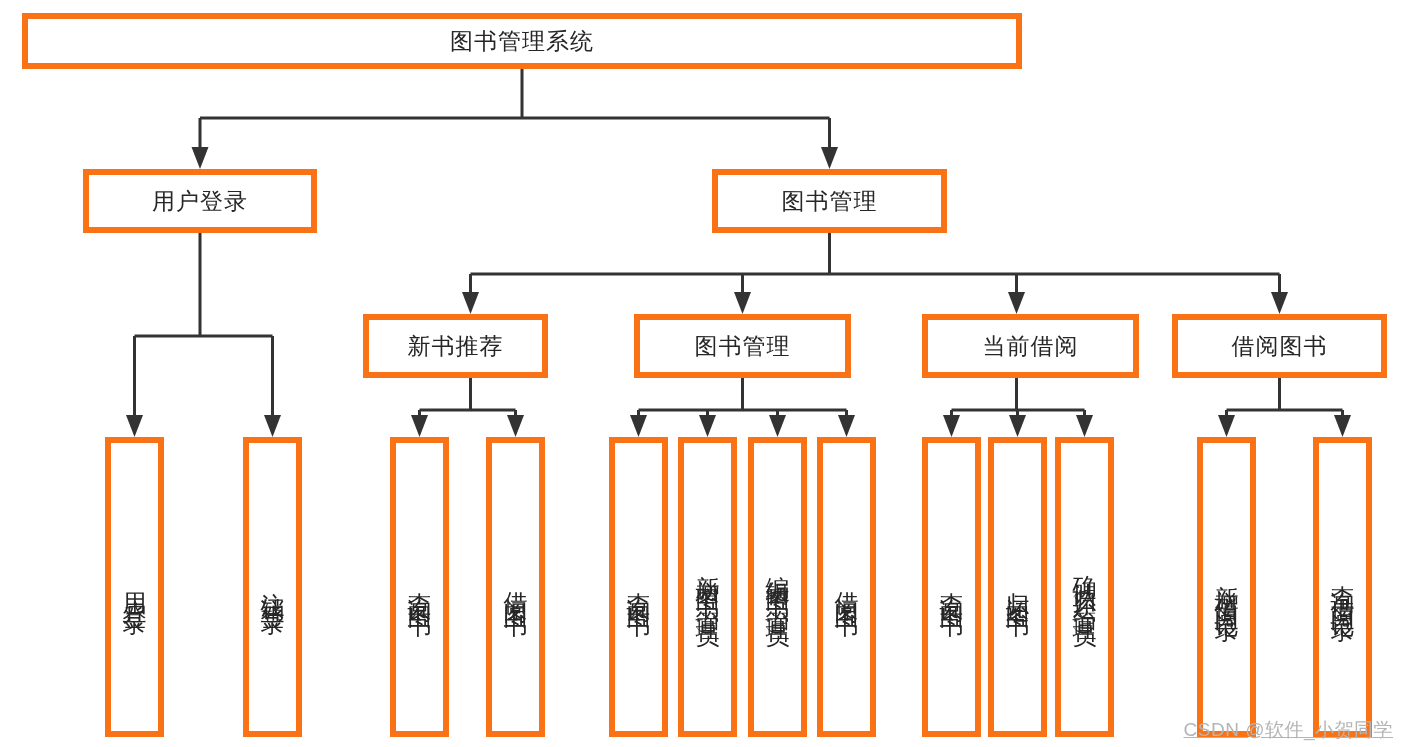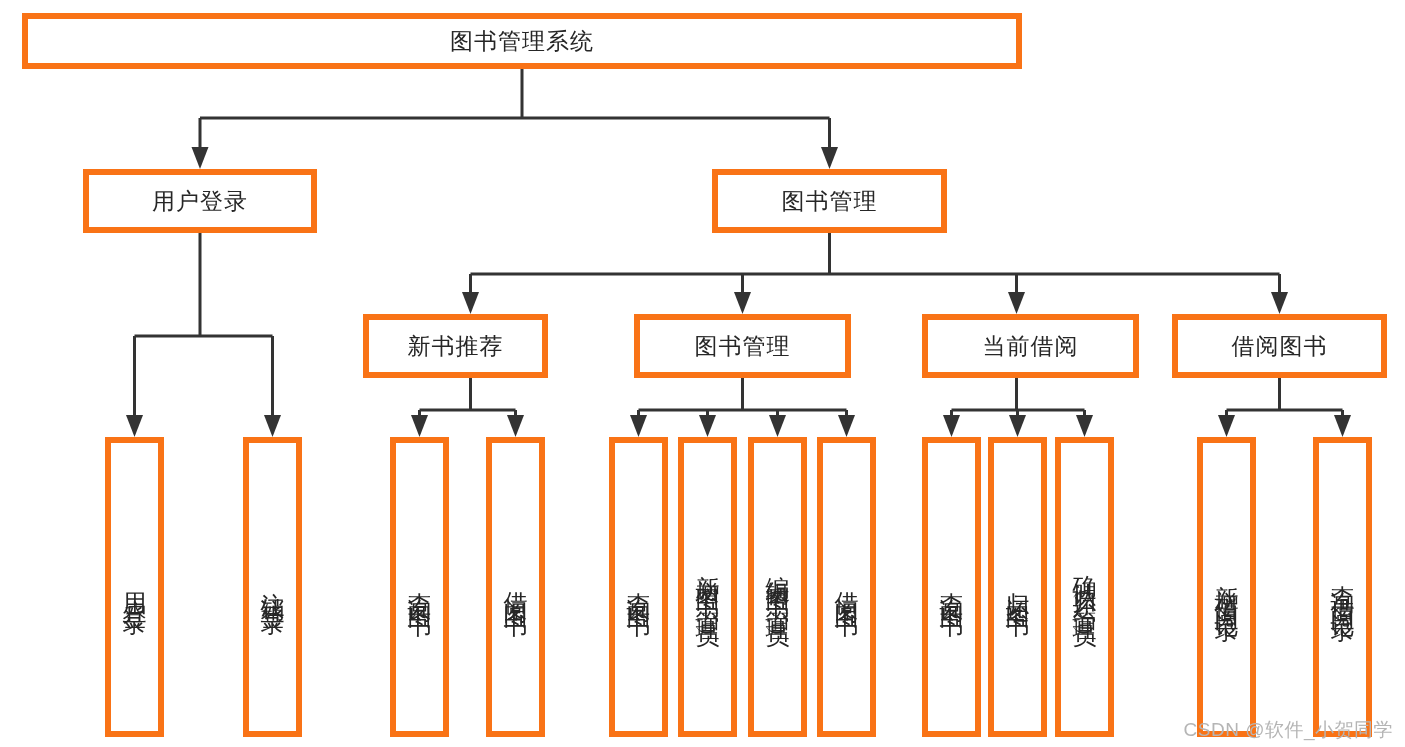--- a/index.html
+++ b/index.html
@@ -64,20 +64,21 @@
   .v13 { left: 1313px; }
   #watermark {
     position: absolute;
     right: 12px;
     bottom: 4px;
     font-size: 19px;
     color: #b5b5b5;
     letter-spacing: 0.5px;
     z-index: 10;
     white-space: nowrap;
+    text-decoration: underline;
   }
 </style>
 </head>
 <body>
 
 <div id="stage">
 
   <svg id="connectors" viewBox="0 0 1405 747" xmlns="http://www.w3.org/2000/svg">
     <g stroke="#333333" stroke-width="3" fill="none">
 

